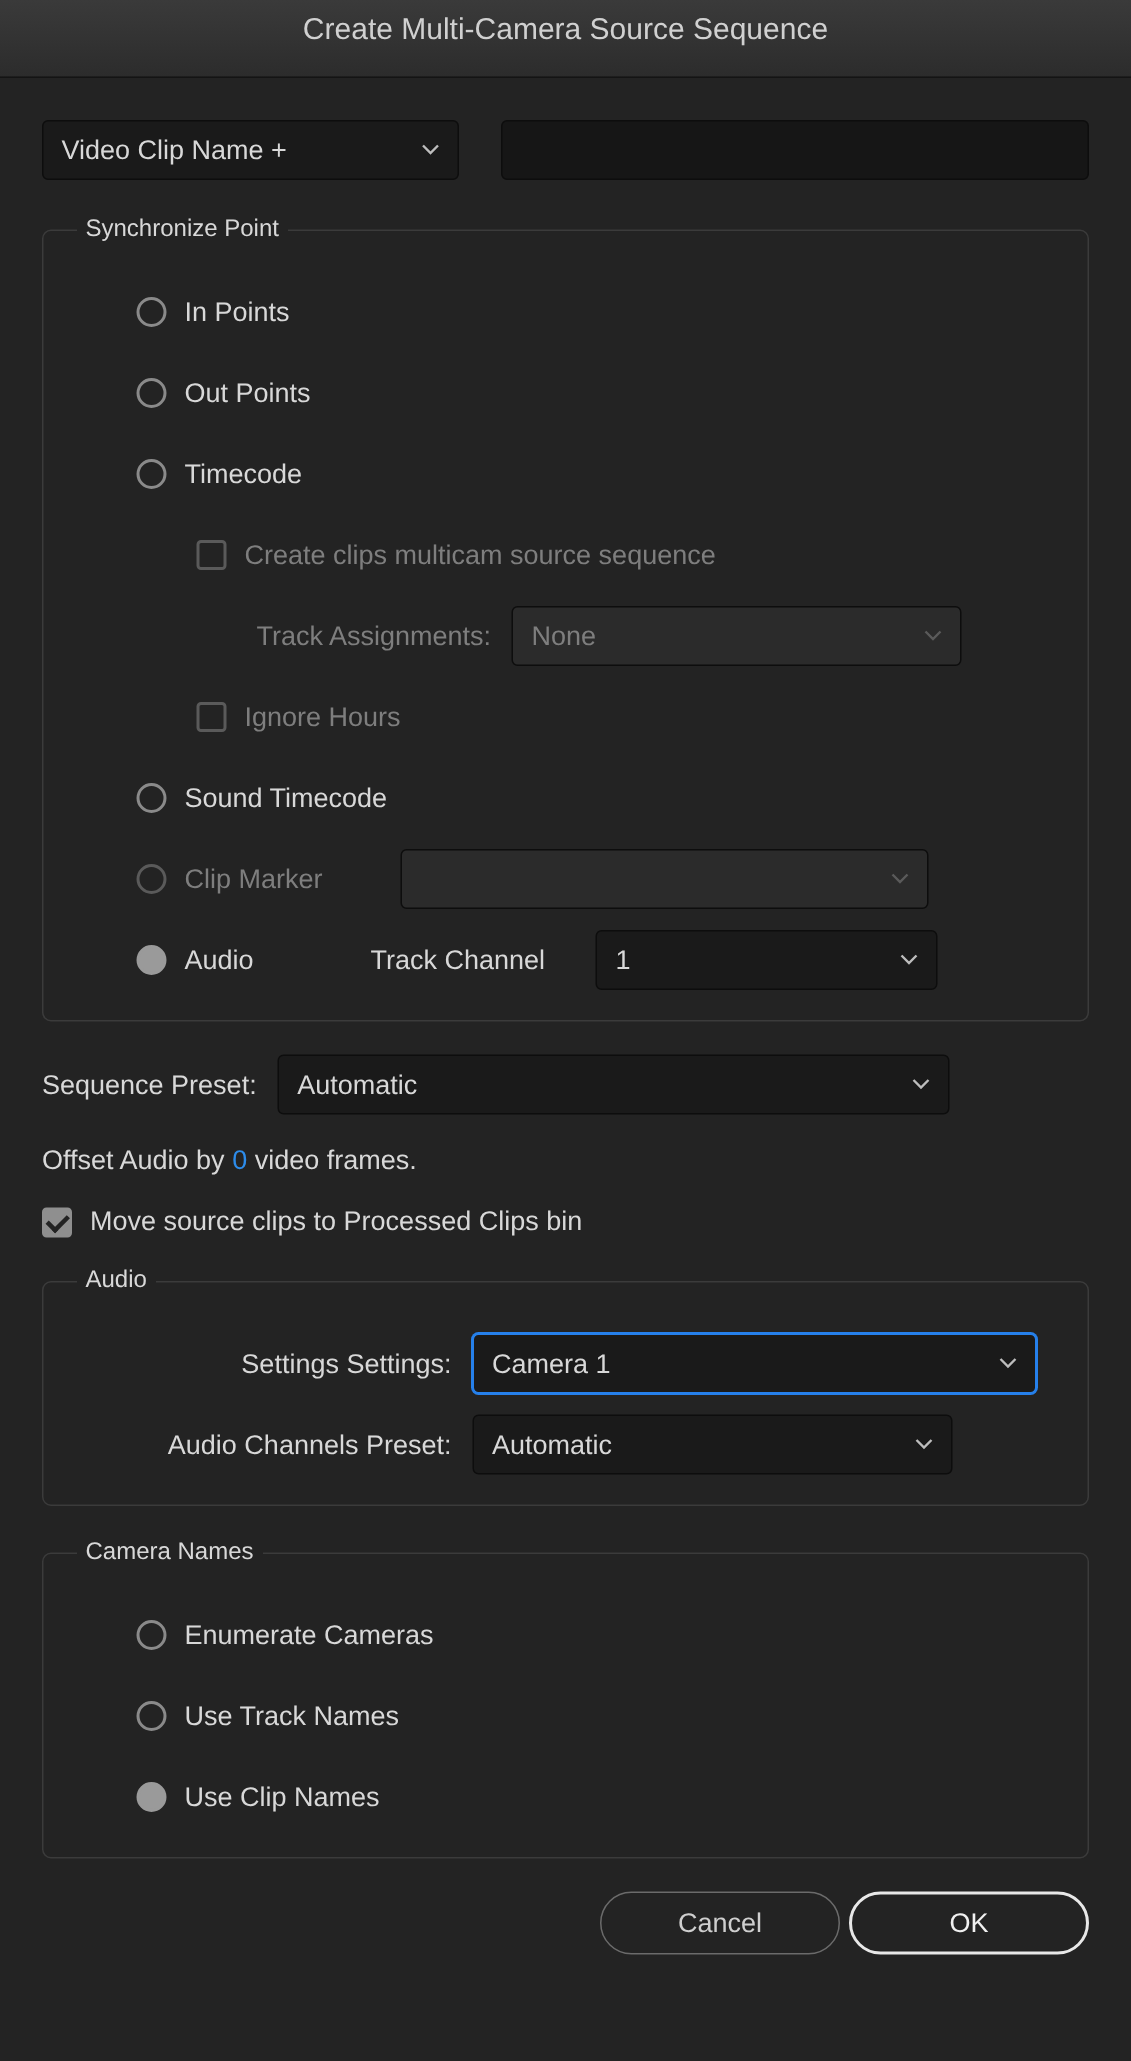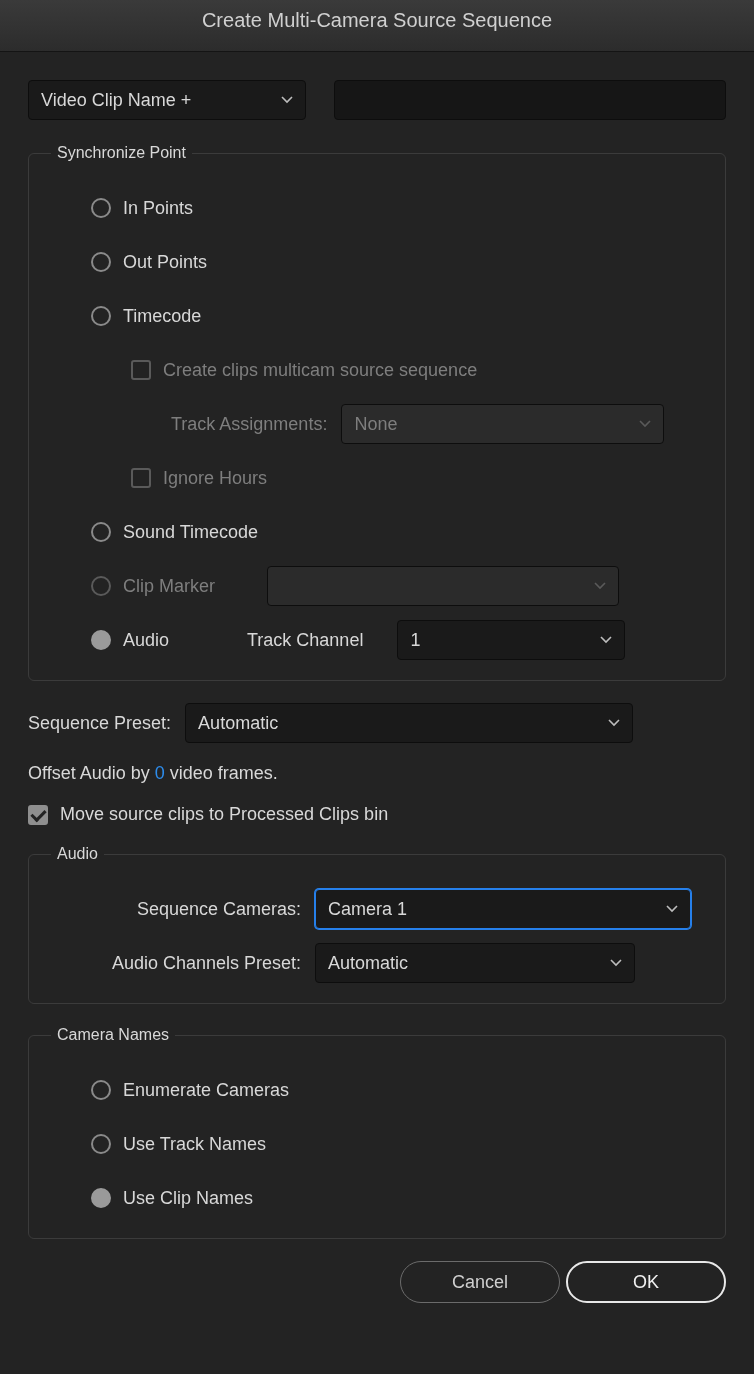--- a/index.html
+++ b/index.html
@@ -123,21 +123,21 @@
       <span class="lbl">Timecode</span>
     </div>
 
     <div class="row indent2">
       <span class="checkbox dim"></span>
       <span class="lbl dim">Create clips multicam source sequence</span>
     </div>
 
     <div class="row indent2" style="padding-left:120px;">
       <span class="lbl dim field-label">Track Assignments:</span>
-      <div class="select dim" style="width:323px">
+      <div class="select dim" style="width:300px">
         <span>None</span>
         <span class="chev">
           <svg viewBox="0 0 12 12">
               <path d="M1 3 L6 8 L11 3" stroke="#5a5a5a" stroke-width="1.6" fill="none"></path>
             </svg>
         </span>
       </div>
     </div>
 
     <div class="row indent2">
@@ -197,21 +197,21 @@
 
   <div class="plain-row">
     <span class="checkbox checked"></span>
     <span class="lbl">Move source clips to Processed Clips bin</span>
   </div>
 
   <fieldset>
     <legend>Audio</legend>
 
     <div class="row" style="justify-content:flex-start;padding-left:40px;">
-      <span class="lbl field-label" style="width:210px;text-align:right">Sequence Cameras:</span>
+      <span class="lbl field-label" style="width:210px;text-align:right">Settings Settings:</span>
       <div class="select focused" style="width:376px">
         <span>Camera 1</span>
         <span class="chev">
           <svg viewBox="0 0 12 12">
               <path d="M1 3 L6 8 L11 3" stroke="#bdbdbd" stroke-width="1.6" fill="none"></path>
             </svg>
         </span>
       </div>
     </div>
 

